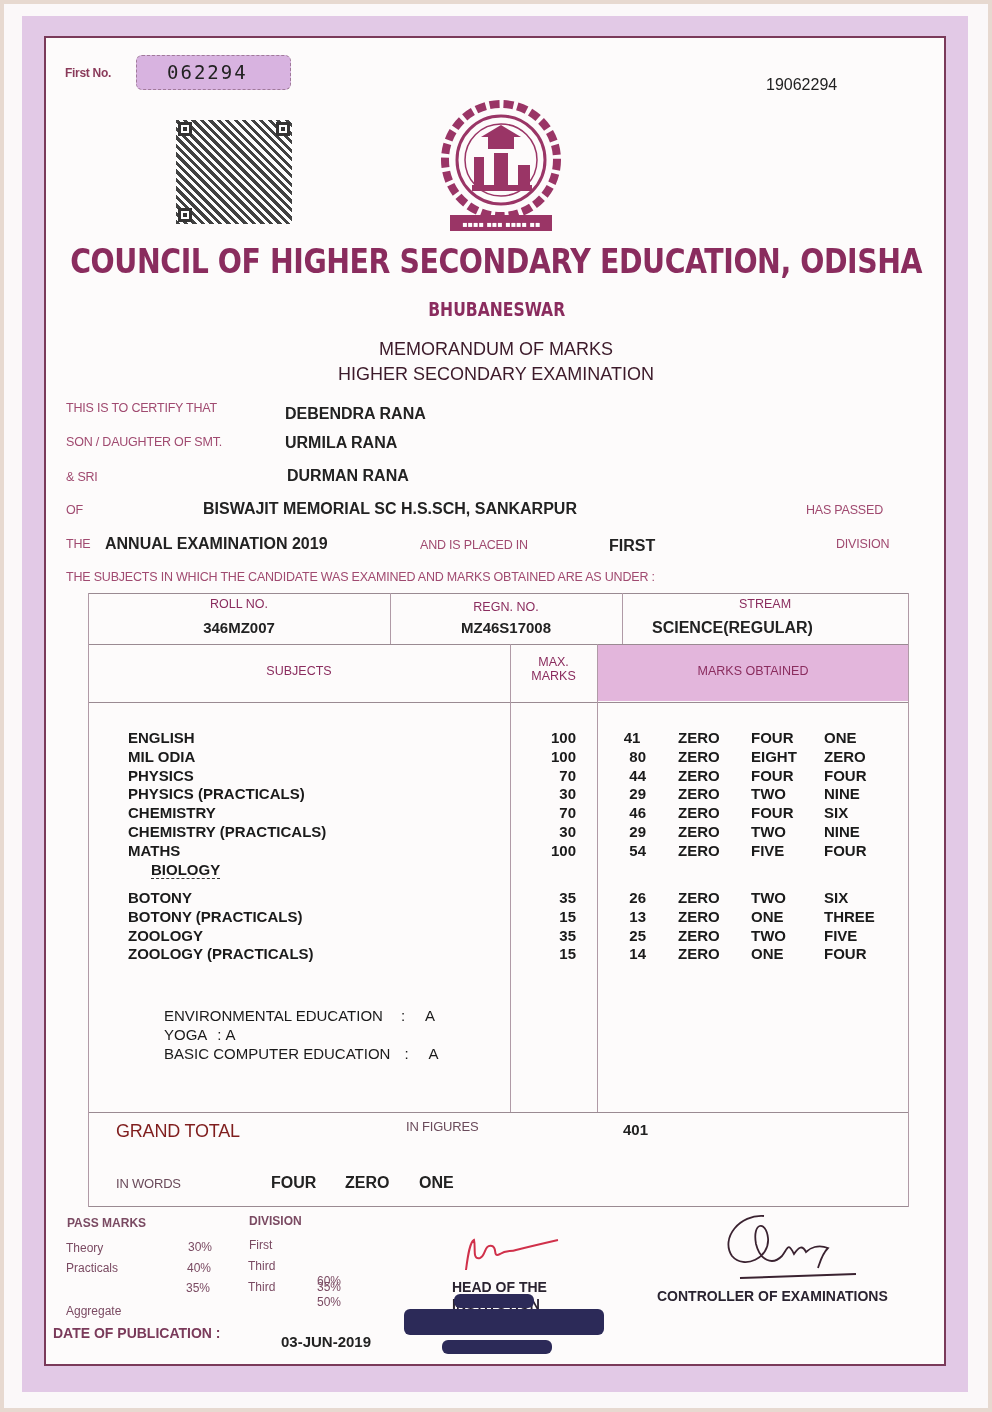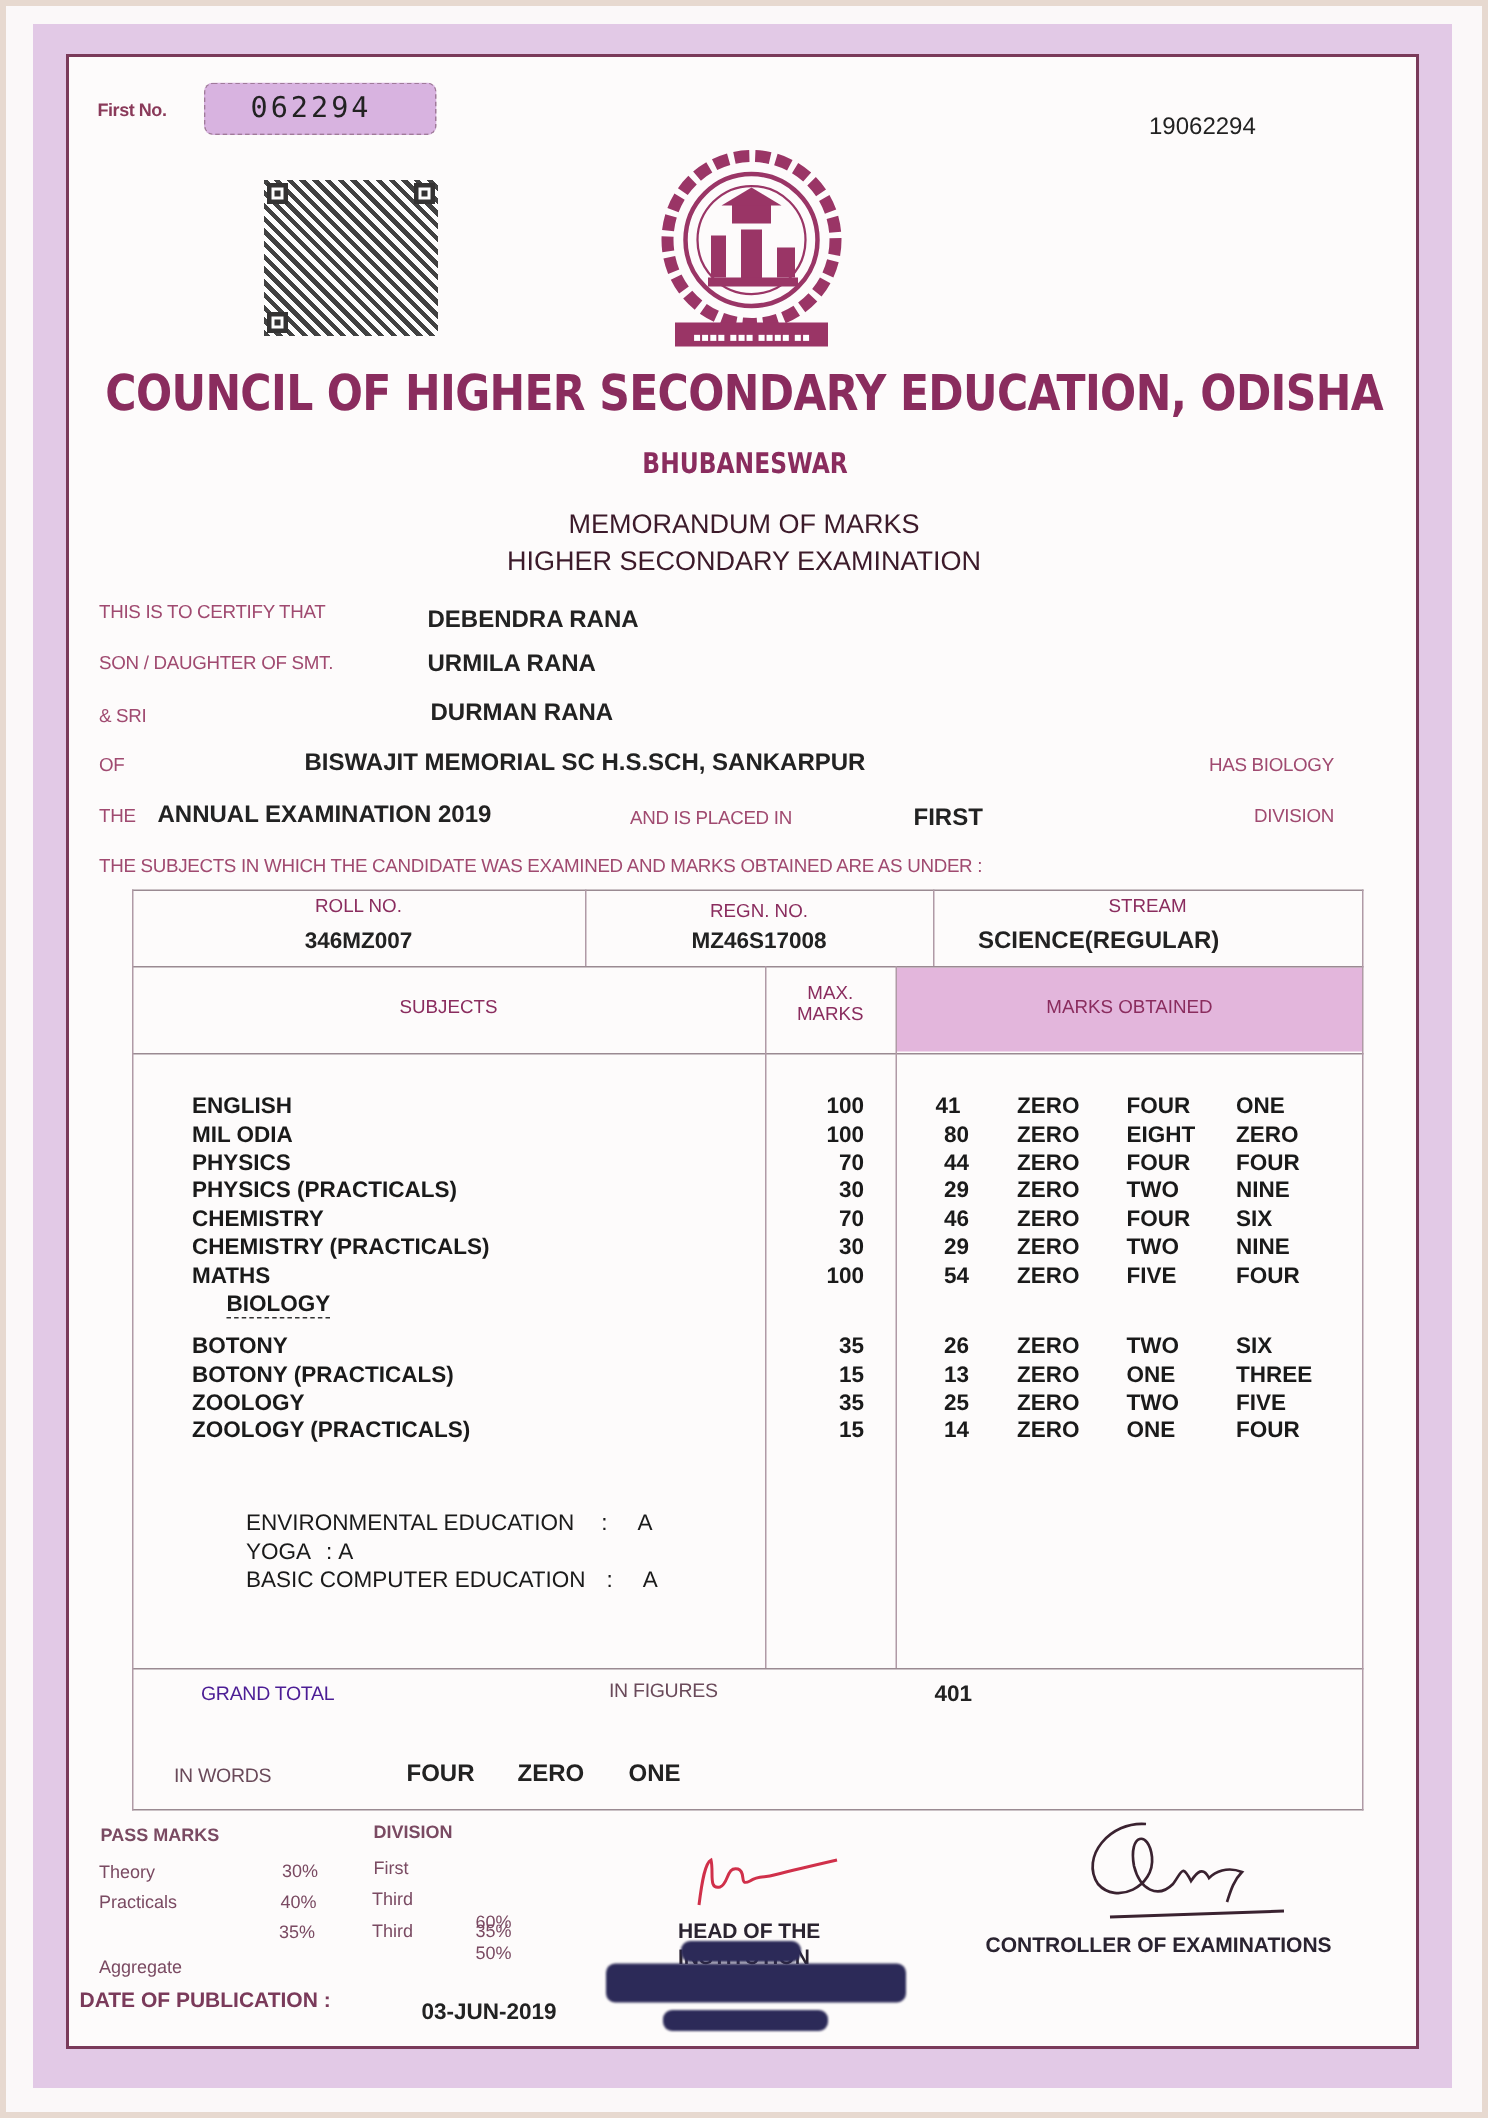--- a/index.html
+++ b/index.html
@@ -114,21 +114,21 @@
 <div class="abs val" style="left:285px;top:405px;">DEBENDRA RANA</div>
 
 <div class="abs lbl" style="left:66px;top:435px;">SON / DAUGHTER OF SMT.</div>
 <div class="abs val" style="left:285px;top:434px;">URMILA RANA</div>
 
 <div class="abs lbl" style="left:66px;top:470px;">&amp; SRI</div>
 <div class="abs val" style="left:287px;top:467px;">DURMAN RANA</div>
 
 <div class="abs lbl" style="left:66px;top:503px;">OF</div>
 <div class="abs val" style="left:203px;top:500px;">BISWAJIT MEMORIAL SC H.S.SCH, SANKARPUR</div>
-<div class="abs lbl" style="left:806px;top:503px;">HAS BIOLOGY</div>
+<div class="abs lbl" style="left:806px;top:503px;">HAS PASSED</div>
 
 <div class="abs lbl" style="left:66px;top:537px;">THE</div>
 <div class="abs val" style="left:105px;top:535px;">ANNUAL EXAMINATION 2019</div>
 <div class="abs lbl" style="left:420px;top:538px;">AND IS PLACED IN</div>
 <div class="abs val" style="left:609px;top:537px;">FIRST</div>
 <div class="abs lbl" style="left:836px;top:537px;">DIVISION</div>
 
 <div class="abs lbl" style="left:66px;top:570px;">THE SUBJECTS IN WHICH THE CANDIDATE WAS EXAMINED AND MARKS OBTAINED ARE AS UNDER :</div>
 
 <div class="abs marks-obtained-bg"></div>
@@ -255,21 +255,21 @@
       <span style="position: absolute; left: 696px; width: 70px; text-align: left;">FOUR</span>
     </div>
   </div>
 
 <div class="abs extras">
   <div><span>ENVIRONMENTAL EDUCATION</span><span style="margin-left:18px;">:</span><span style="margin-left:20px;">A</span></div>
   <div><span>YOGA</span><span style="margin-left:10px;">:</span><span style="margin-left:4px;">A</span></div>
   <div><span>BASIC COMPUTER EDUCATION</span><span style="margin-left:14px;">:</span><span style="margin-left:20px;">A</span></div>
 </div>
 
-<div class="abs lbl" style="left:116px;top:1121px;color:#4c1d95;font-size:13px;margin-left:18px;">GRAND TOTAL</div>
+<div class="abs lbl" style="left:116px;top:1121px;color:#7f1d1d;font-size:18px;">GRAND TOTAL</div>
 <div class="abs lbl" style="left:406px;top:1119px;color:#6a4a5a;font-size:13px;">IN FIGURES</div>
 <div class="abs val" style="left:623px;top:1121px;font-size:15px;">401</div>
 <div class="abs lbl" style="left:116px;top:1176px;color:#6a4a5a;font-size:13px;">IN WORDS</div>
 <div class="abs val" style="left:271px;top:1174px;font-size:16px;">FOUR</div>
 <div class="abs val" style="left:345px;top:1174px;font-size:16px;">ZERO</div>
 <div class="abs val" style="left:419px;top:1174px;font-size:16px;">ONE</div>
 
 <div class="abs small-lbl" style="left:67px;top:1216px;font-weight:bold;">PASS MARKS</div>
 <div class="abs small-lbl" style="left:66px;top:1241px;">Theory</div>
 <div class="abs legend-val" style="left:188px;top:1240px;">30%</div>

